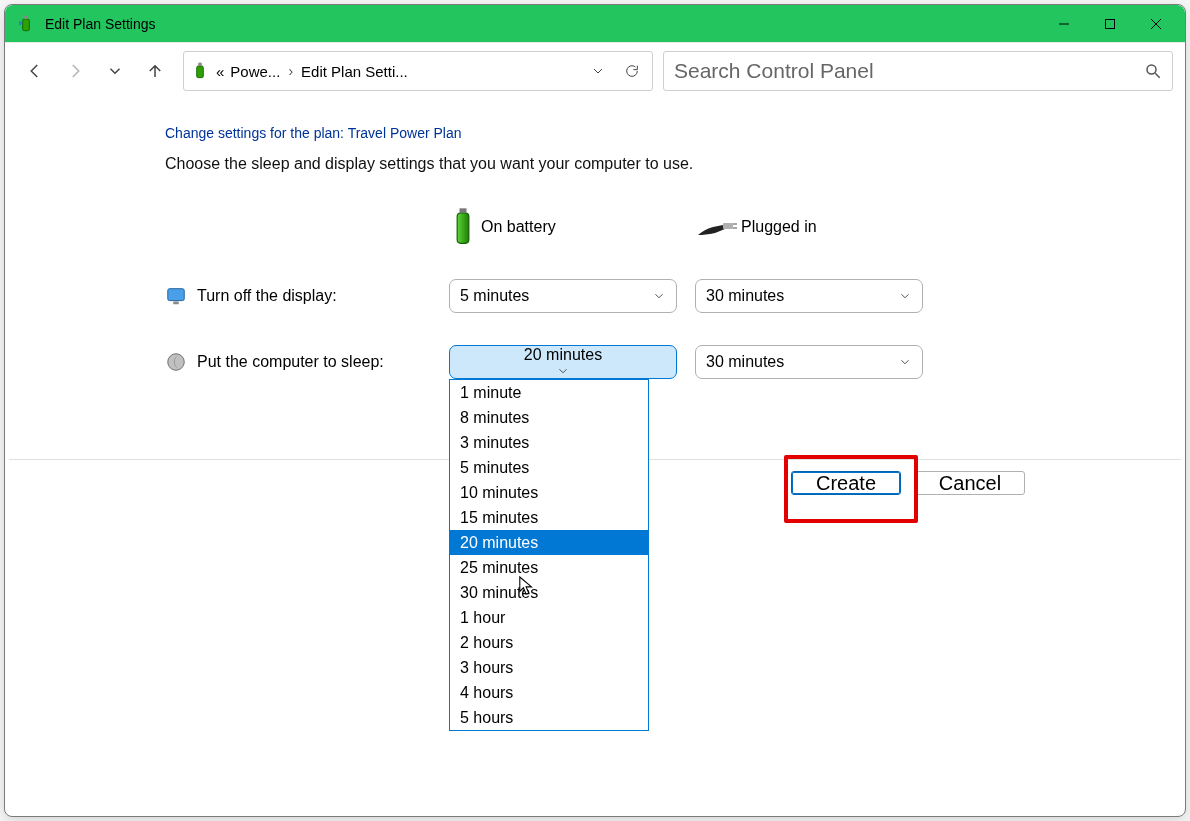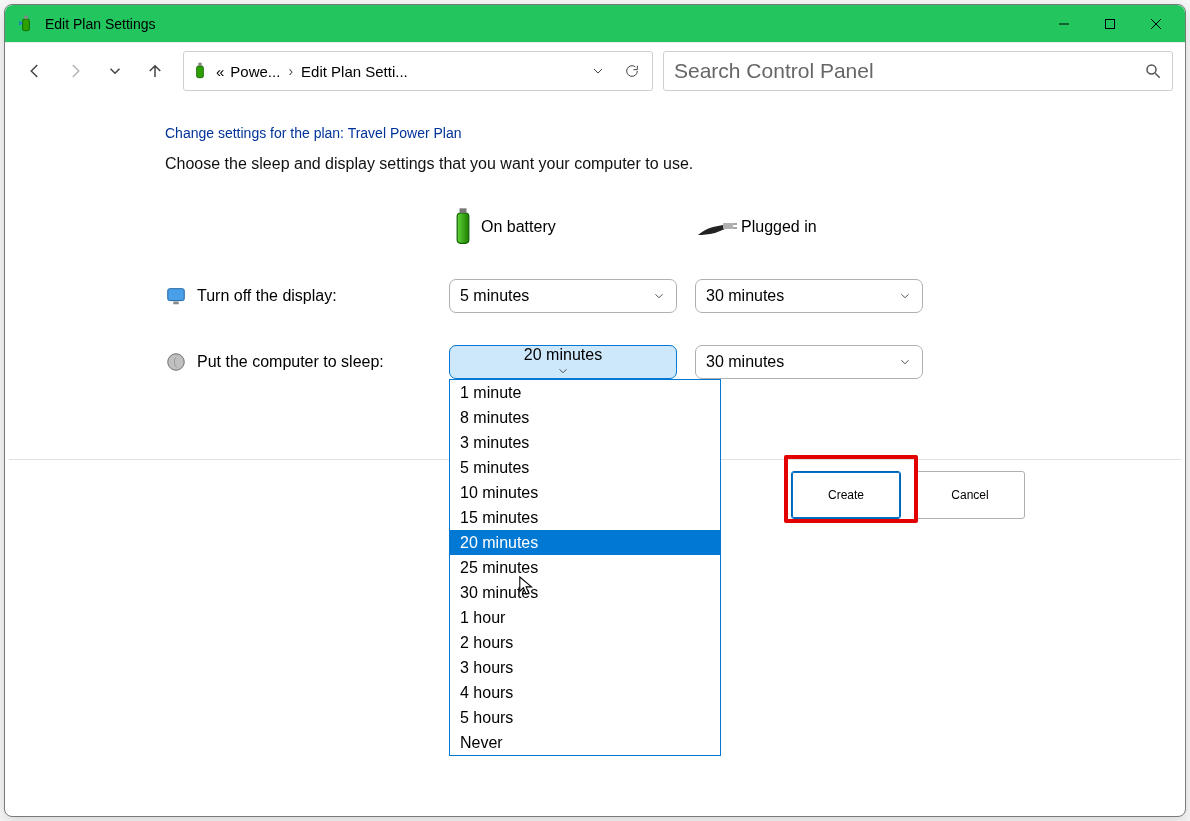--- a/index.html
+++ b/index.html
@@ -151,21 +151,21 @@
     flex-direction: column;
   }
   .select .chev { width: 14px; height: 14px; color: #333; }
   .chev svg { width: 100%; height: 100%; fill:none; stroke: currentColor; stroke-width: 1.5;}
 
   
   .dropdown {
     position: absolute;
     top: 33px;
     left: -1px;
-    width: 272px;
+    width: 200px;
     background: #fff;
     border: 1px solid #0078d4;
     z-index: 50;
     font-size: 16px;
   }
   .dropdown .opt {
     padding: 1px 10px;
     line-height: 23px;
     cursor: default;
   }
@@ -191,27 +191,27 @@
     align-items: center;
   }
   .highlight-box {
     position: absolute;
     border: 4px solid #e30000;
     border-radius: 2px;
     pointer-events: none;
     z-index: 30;
   }
   .btn {
-    height: 48px;
+    height: 24px;
     min-width: 110px;
     padding: 0 18px;
     border: 1px solid #b0b0b0;
     border-radius: 3px;
     background: #fff;
-    font-size: 12px;
+    font-size: 20px;
     display: flex; align-items: center; justify-content: center;
   }
   .btn.primary {
     border: 1px solid #0066b4;
     box-shadow: inset 0 0 0 1px #0070c9;
     color: #000;
   }
 
   
   .cursor {
@@ -381,21 +381,20 @@
             <div class="opt">10 minutes</div>
             <div class="opt">15 minutes</div>
             <div class="opt selected">20 minutes</div>
             <div class="opt">25 minutes</div>
             <div class="opt">30 minutes</div>
             <div class="opt">1 hour</div>
             <div class="opt">2 hours</div>
             <div class="opt">3 hours</div>
             <div class="opt">4 hours</div>
             <div class="opt">5 hours</div>
-            <div class="opt">Never</div>
           </div>
       </div>
       <div class="select" style="margin-top:28px">
         <span>30 minutes</span>
         <span class="chev"><svg viewBox="0 0 24 24">
               <path d="M6 9 L12 15 L18 9"></path>
             </svg></span>
       </div>
     </div>
   </div>

